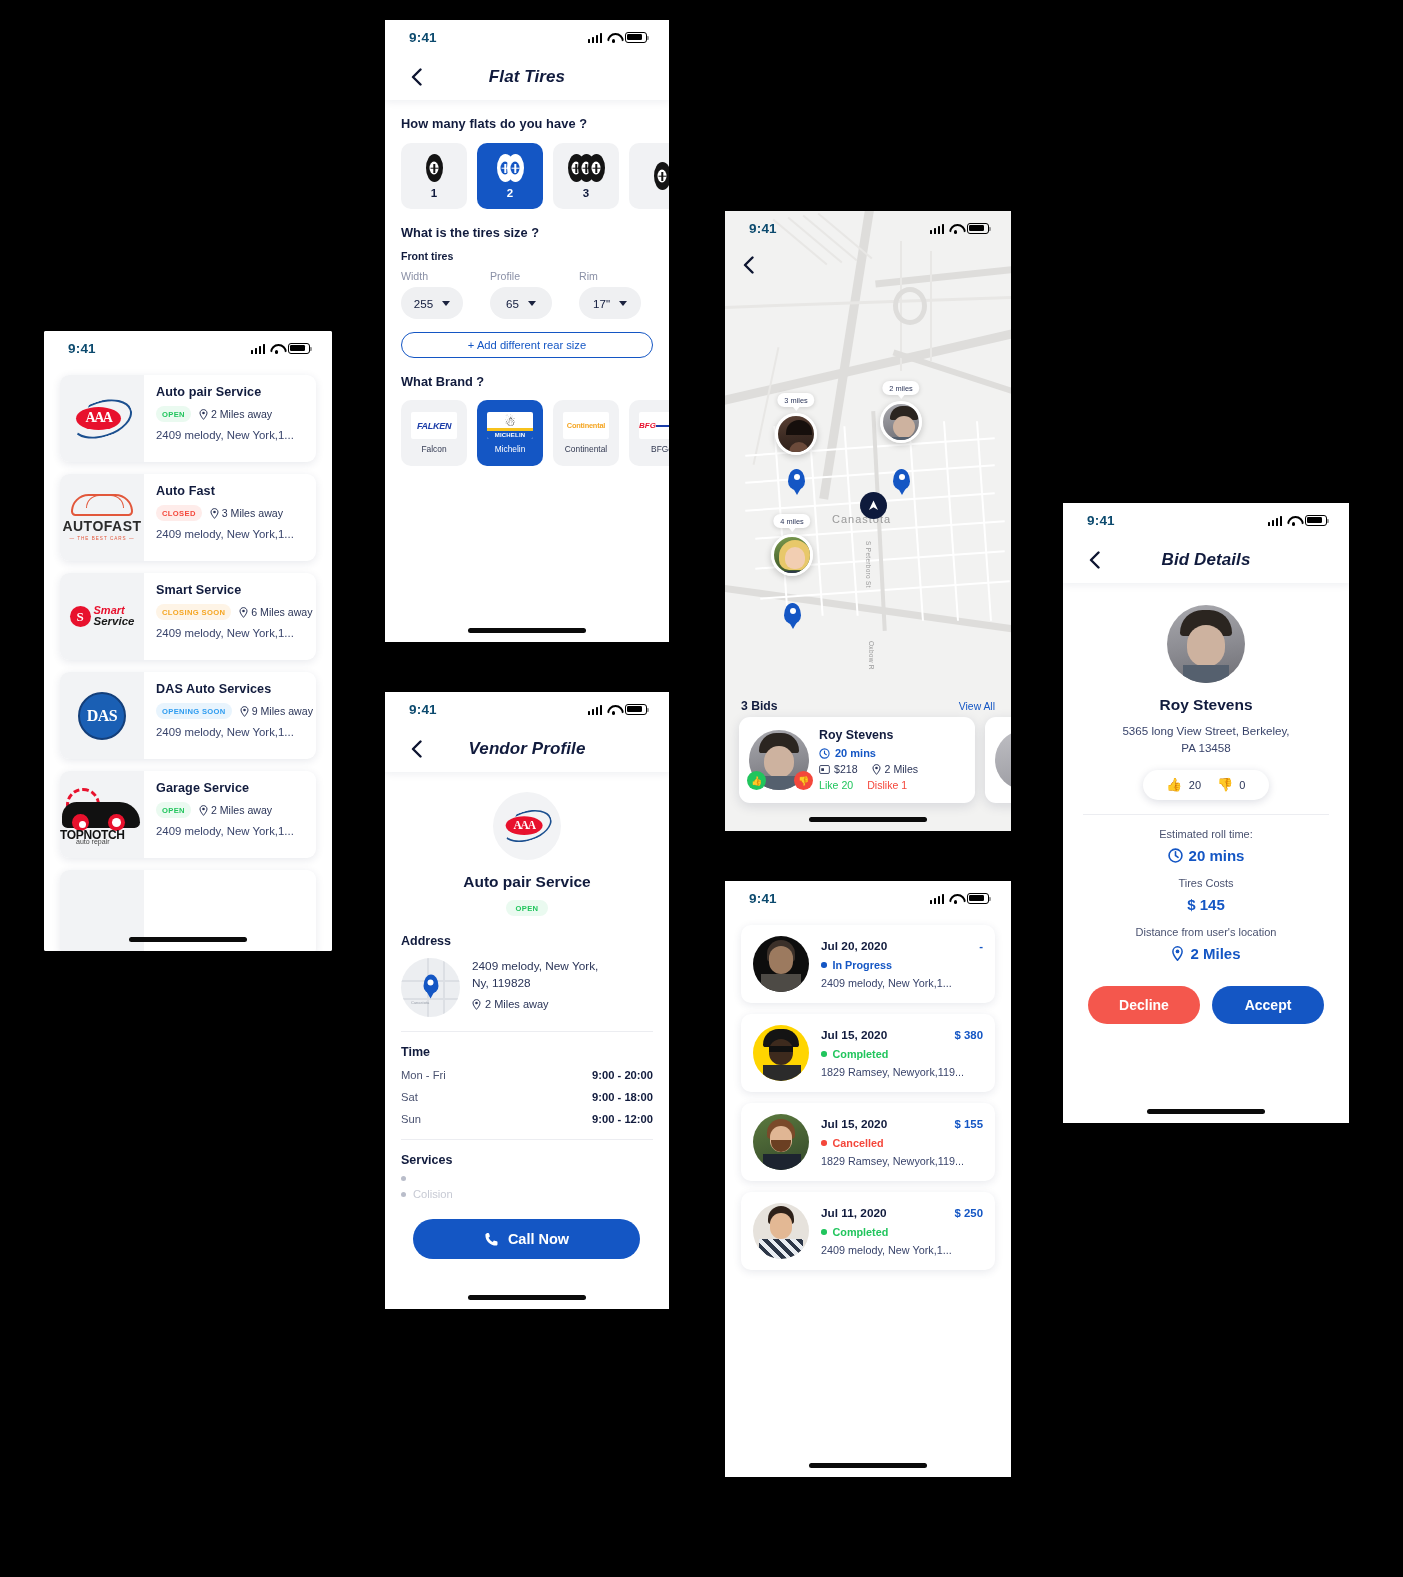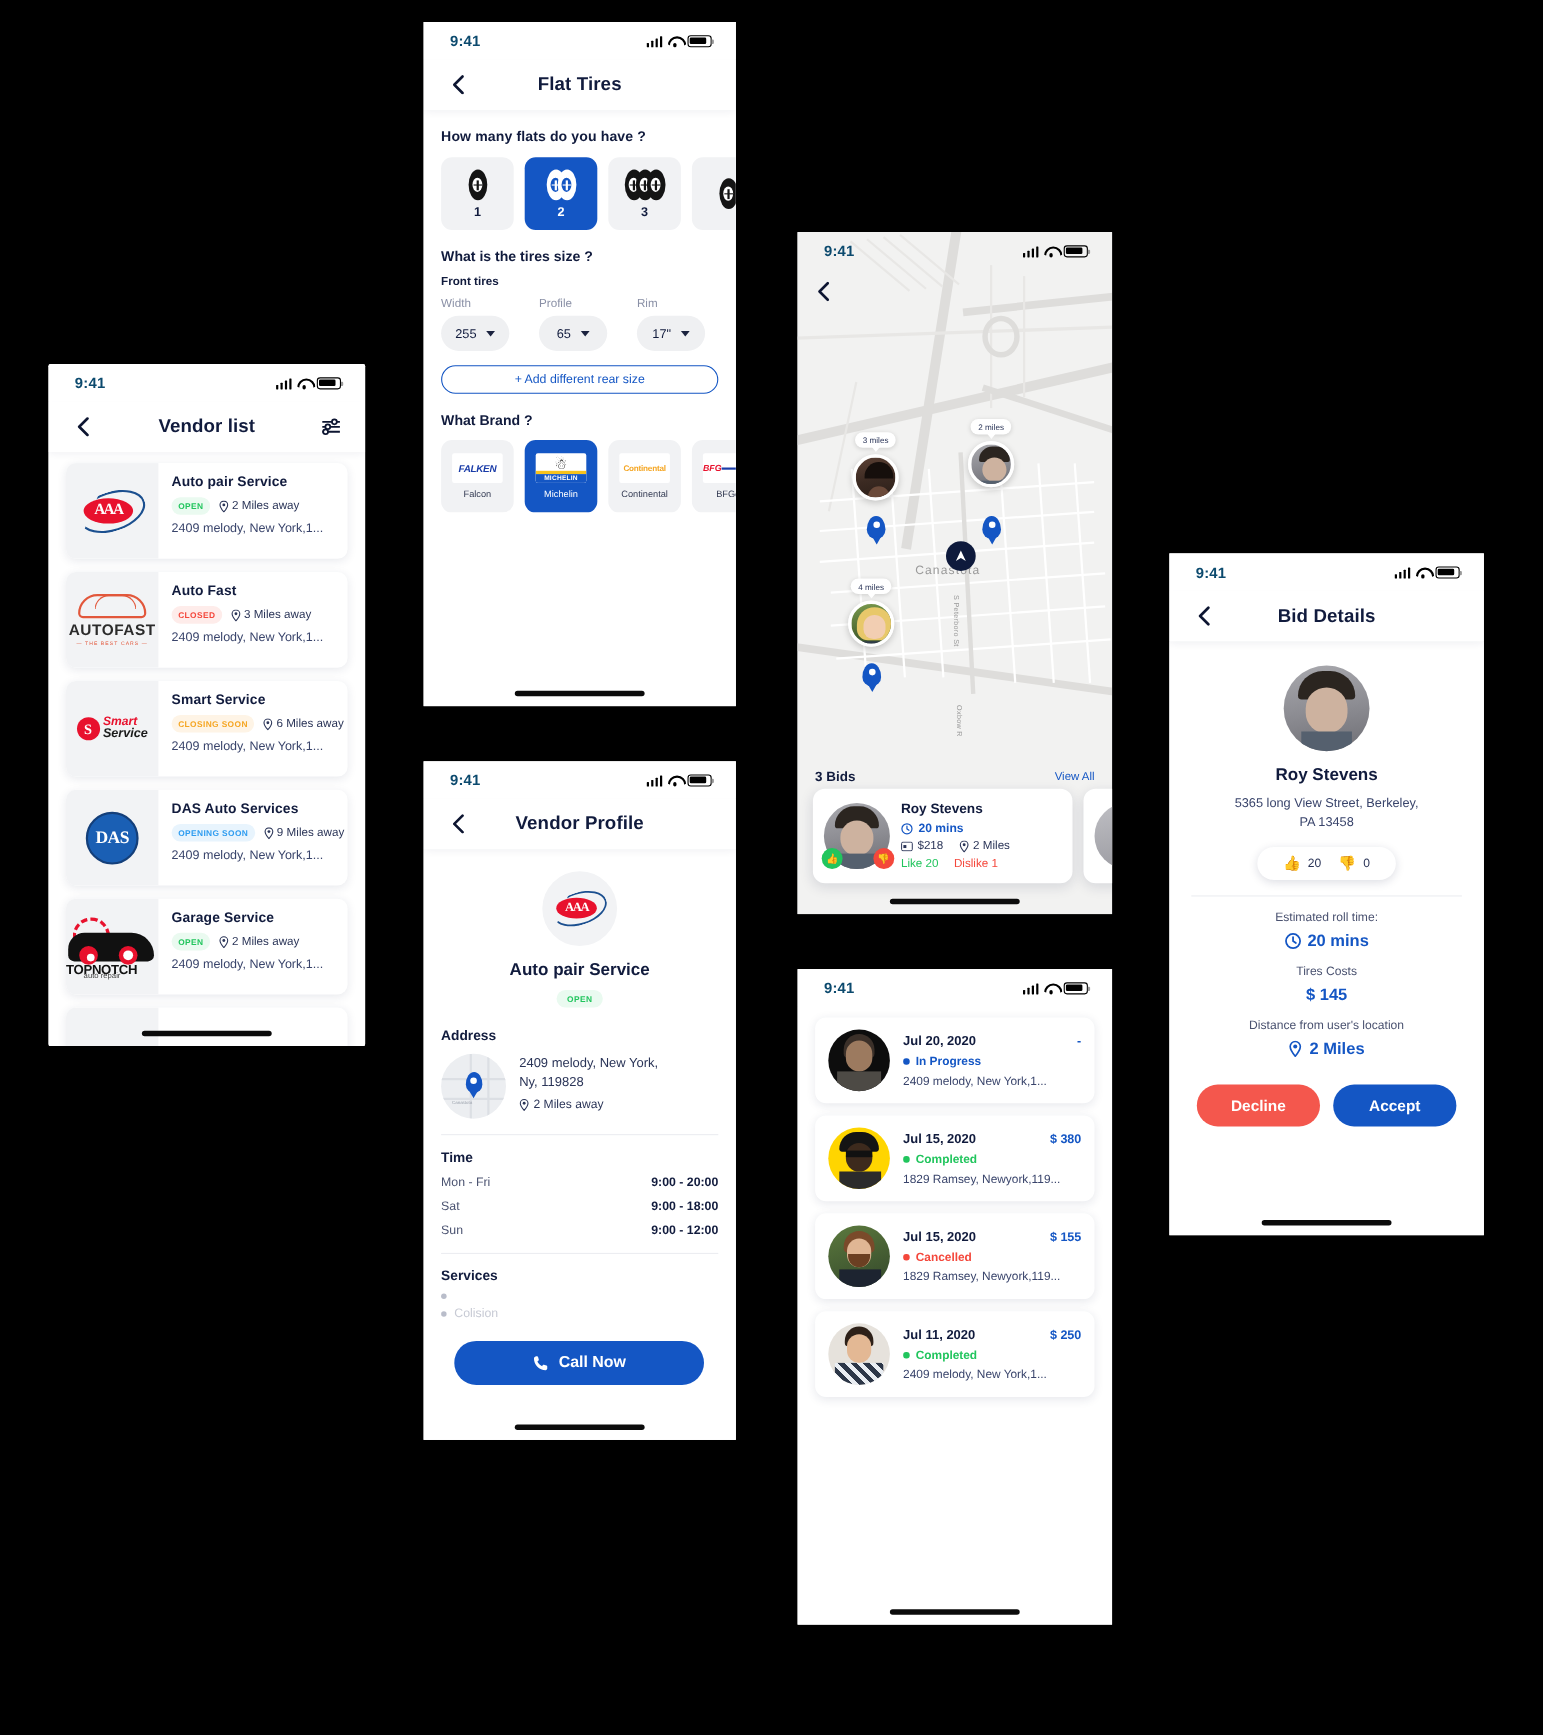--- a/index.html
+++ b/index.html
@@ -47,20 +47,21 @@
   .batt span { display:block; height:100%; width:86%; background:#000; border-radius:1.2px; }
   .batt::after { content:""; position:absolute; right:-3px; top:3.4px; width:1.8px; height:4px; background:#999; border-radius:0 1px 1px 0;}
 
   
   .navbar {
     height: 46px; flex: 0 0 46px;
     display: flex; align-items: center;
     padding: 0 20px;
     background: #ffffff;
     position: relative;
+    font-style: italic;
   }
   .navbar.shadowed { box-shadow: 0 2px 8px rgba(20,30,70,.07); z-index: 4; }
   .nav-back {
     width: 22px; height: 22px; flex: 0 0 22px;
     display: flex; align-items: center; justify-content: center;
   }
   .nav-back svg { display:block; }
   .nav-title {
     position:absolute; left:0; right:0; text-align:center;
     font-size: 17px; font-weight: bold; color: #111b3d; letter-spacing: .1px;
@@ -365,38 +366,20 @@
             <i></i>
             <i></i>
             <i></i>
           </div>
         <div class="wifi"></div>
         <div class="batt">
             <span></span>
           </div>
       </div>
     </div>
-    <div class="navbar shadowed">
-      <div class="nav-back">
-        <svg width="11" height="18" viewBox="0 0 11 18">
-            <path d="M9.5 1.5 L2 9 L9.5 16.5" fill="none" stroke="#0d1531" stroke-width="2.4" stroke-linecap="round" stroke-linejoin="round"></path>
-          </svg>
-      </div>
-      <div class="nav-title">Vendor list</div>
-      <div class="nav-right">
-        <svg width="18" height="16" viewBox="0 0 18 16">
-          <line x1="1" y1="3.5" x2="17" y2="3.5" stroke="#0d1531" stroke-width="1.6"></line>
-          <line x1="1" y1="8" x2="17" y2="8" stroke="#0d1531" stroke-width="1.6"></line>
-          <line x1="1" y1="12.5" x2="17" y2="12.5" stroke="#0d1531" stroke-width="1.6"></line>
-          <circle cx="12" cy="3.5" r="2.2" fill="#fff" stroke="#0d1531" stroke-width="1.6"></circle>
-          <circle cx="6" cy="8" r="2.2" fill="#fff" stroke="#0d1531" stroke-width="1.6"></circle>
-          <circle cx="4" cy="12.5" r="2.2" fill="#fff" stroke="#0d1531" stroke-width="1.6"></circle>
-        </svg>
-      </div>
-    </div>
     <div class="screen-body">
       <div class="vl-scroll">
 
         <div class="vcard">
           <div class="vlogo">
             <div class="logo-aaa">
                 <div class="swoosh"></div>
                 <div class="ell"></div>
                 <div class="txt">AAA</div>
               </div>
@@ -831,21 +814,21 @@
       </div>
     </div>
     <div class="pin-sm" style="left:168px;top:258px;"></div>
 
     <div class="nav-dot" style="left:135px;top:281px;">
       <svg width="13" height="13" viewBox="0 0 13 13">
           <path d="M6.5 1.5 L11 11 L6.5 8.3 L2 11 Z" fill="#fff"></path>
         </svg>
     </div>
 
-    <div class="mkr" style="left:46px;top:335px;">
+    <div class="mkr" style="left:46px;top:323px;">
       <div class="bub">4 miles</div>
       <div class="face" style="background:linear-gradient(170deg,#7a9a4e 0%,#4f6b33 60%,#39502a 100%);">
         <div style="position:absolute;left:5px;top:3px;width:32px;height:30px;background:#e8c86a;border-radius:16px 16px 10px 10px;"></div>
         <div style="position:absolute;left:11px;top:10px;width:20px;height:22px;background:#f2ceb2;border-radius:10px 10px 9px 9px;"></div>
         <div style="position:absolute;left:9px;top:34px;width:24px;height:9px;background:#2e3a4a;"></div>
       </div>
     </div>
     <div class="pin-sm" style="left:59px;top:392px;"></div>
 
     <div class="bids-bar">

